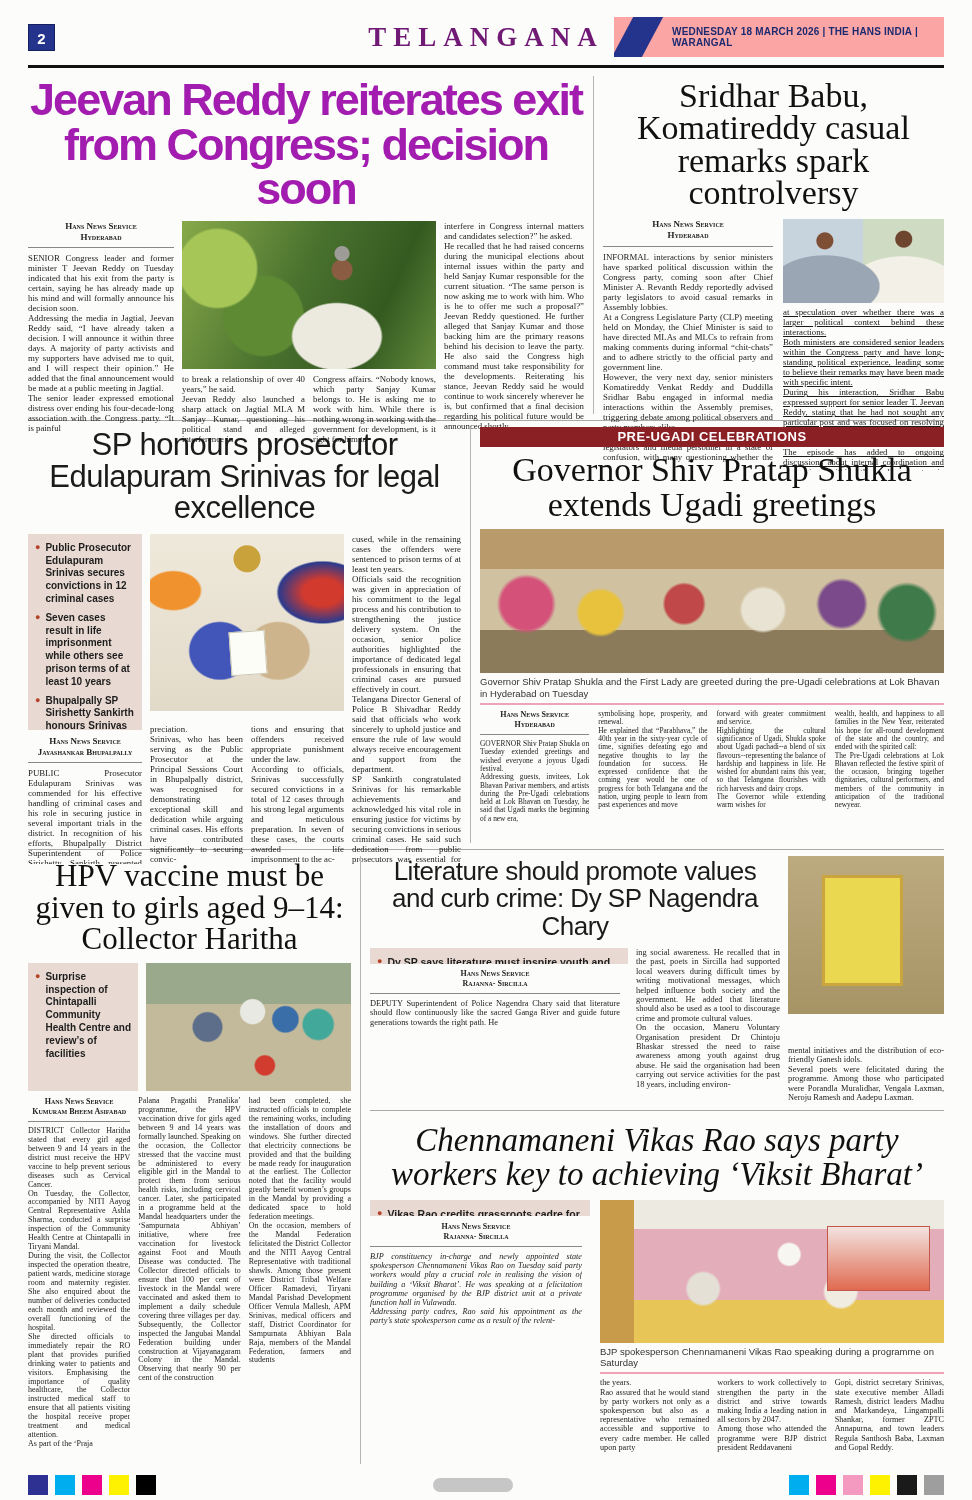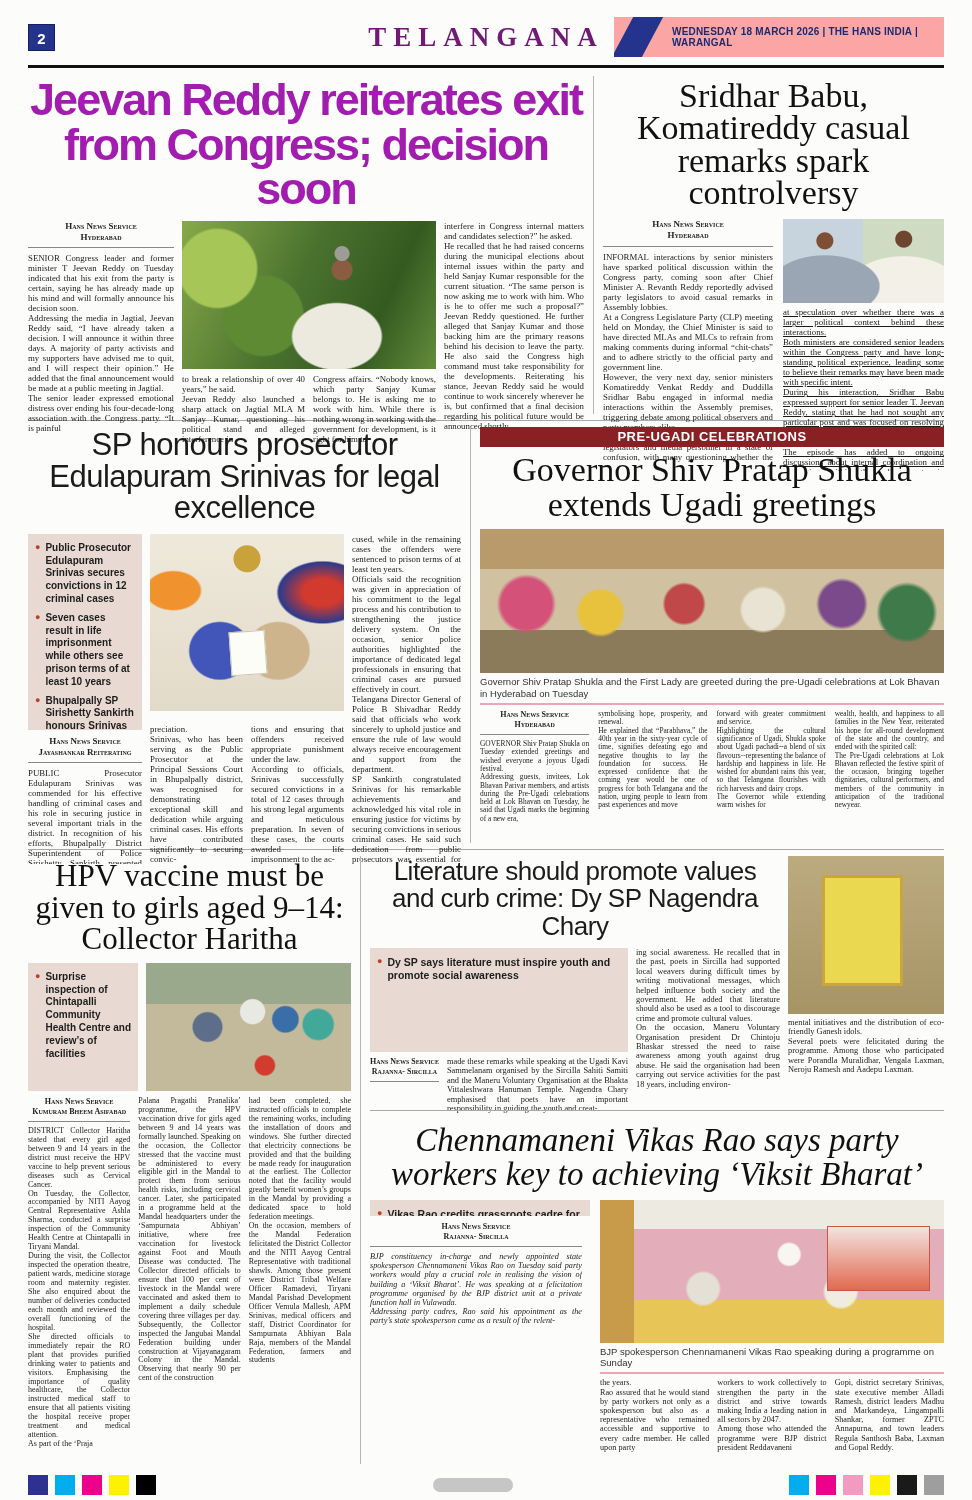--- a/index.html
+++ b/index.html
@@ -124,21 +124,21 @@
   .lit-main { flex:1; }
   .lit-main h2 { font:400 26px/1.05 "Liberation Sans",sans-serif; letter-spacing:-0.5px; text-align:center; color:#1b1b1b; margin:2px 0 8px; }
   .lit-inner { display:flex; gap:8px; height:184px; }
   .lit-left { width:258px; display:flex; flex-direction:column; }
   .lit-left .bbox { height:104px; margin-bottom:5px; }
   .lit-left .bullet .btxt { font-size:10.5px; }
   .lit-cols { display:flex; gap:8px; flex:1; }
   .lit-cols .txt { flex:1; font-size:8.4px; line-height:1.12; }
   .lit-cols .byline { font-size:8px; }
   .lit-col3 { flex:1; font-size:8.4px; line-height:1.12; }
-  .lit-photocol { width:156px; display:flex; flex-direction:column; }
+  .lit-photocol { width:156px; display:flex; flex-direction:column;gap:28px; }
   .ph-lit { height:158px; margin-bottom:4px; background:linear-gradient(#bdab80,#a69465); }
   .ph-lit .frame { position:absolute; left:22%; top:12%; width:52%; height:70%; background:#e9d850; border:3px solid #caa43c; }
   .lit-photocol .txt { flex:1; font-size:8.4px; line-height:1.12; }
 
   .art-bjp { flex:1; margin-top:4px; }
   .art-bjp h2 { font:italic 33px/1.03 "Liberation Serif",serif; text-align:center; color:#101010; margin:4px 0 9px; }
   .bjp-row { display:flex; gap:10px; height:252px; }
   .bjp-left { width:220px; display:flex; flex-direction:column; }
   .bjp-left .bbox { height:88px; margin-bottom:6px; }
   .bjp-left .bullet .btxt { font-size:10.5px; }
@@ -243,21 +243,21 @@
                 <span class="dot">●</span>
                 <span class="btxt">Seven cases result in life imprisonment while others see prison terms of at least 10 years</span>
               </div>
             <div class="bullet">
                 <span class="dot">●</span>
                 <span class="btxt">Bhupalpally SP Sirishetty Sankirth honours Srinivas with certificate of appreciation</span>
               </div>
           </div>
           <div class="byline">
             <div>Hans News Service</div>
-            <div>Jayashankar Reiterating</div>
+            <div>Jayashankar Bhupalpally</div>
           </div>
           <div class="txt">PUBLIC Prosecutor Edulapuram Srinivas was commended for his effective handling of criminal cases and his role in securing justice in several important trials in the district. In recognition of his efforts, Bhupalpally District Superintendent of Police Sirishetty Sankirth presented him with a certificate of ap-</div>
         </div>
         <div class="spMid">
           <div class="ph ph-sp">
               <div class="cert"></div>
             </div>
           <div class="spMid-cols">
             <div class="txt">preciation.
 Srinivas, who has been serving as the Public Prosecutor at the Principal Sessions Court in Bhupalpally district, was recognised for demonstrating exceptional skill and dedication while arguing criminal cases. His efforts have contributed significantly to securing convic-</div>
@@ -341,20 +341,21 @@
                     <span class="btxt">Dy SP says literature must inspire youth and promote social awareness</span>
                   </div>
 
               </div>
               <div class="lit-cols">
                 <div>
                   <div class="byline">
                     <div>Hans News Service</div>
                     <div>Rajanna- Sircilla</div>
                   </div>
+                  <div class="txt" style="font-size:8.4px;line-height:1.12;height:38px">DEPUTY Superintendent of Police Nagendra Chary said that literature should flow continuously like the sacred Ganga River and guide future generations towards the right path. He</div>
                 </div>
                 <div class="txt">made these remarks while speaking at the Ugadi Kavi Sammelanam organised by the Sircilla Sahiti Samiti and the Maneru Voluntary Organisation at the Bhakta Vittaleshwara Hanuman Temple. Nagendra Chary emphasised that poets have an important responsibility in guiding the youth and creat-</div>
               </div>
             </div>
             <div class="lit-col3 txt">ing social awareness. He recalled that in the past, poets in Sircilla had supported local weavers during difficult times by writing motivational messages, which helped influence both society and the government. He added that literature should also be used as a tool to discourage crime and promote cultural values.
 On the occasion, Maneru Voluntary Organisation president Dr Chintoju Bhaskar stressed the need to raise awareness among youth against drug abuse. He said the organisation had been carrying out service activities for the past 18 years, including environ-</div>
           </div>
         </div>
         <div class="lit-photocol">
           <div class="ph ph-lit">
@@ -388,21 +389,21 @@
 Addressing party cadres, Rao said his appointment as the party’s state spokesperson came as a result of the relent-</div>
               </div>
               <div class="txt">less efforts and dedication of grassroots workers. He emphasised that ideology and commitment to public issues were more important in politics than holding positions, stating that the BJP represented a combination of ideology, organisation and struggle.
 Recalling the early days of the party, he said BJP workers once raised the slogan “Ek pair jail mein… ek pair rail mein,” reflecting their readiness to fight for the rights of common people. He added that the party’s strength today was built on the sacrifices and struggles of its leaders and workers over</div>
             </div>
           </div>
           <div class="bjp-right">
             <div class="ph ph-bjp">
                 <div class="banner"></div>
               </div>
-            <div class="caption">BJP spokesperson Chennamaneni Vikas Rao speaking during a programme on Sunday</div>
+            <div class="caption">BJP spokesperson Chennamaneni Vikas Rao speaking during a programme on Saturday</div>
             <div class="bjp-cols3">
               <div class="txt">the years.
 Rao assured that he would stand by party workers not only as a spokesperson but also as a representative who remained accessible and supportive to every cadre member. He called upon party</div>
               <div class="txt">workers to work collectively to strengthen the party in the district and strive towards making India a leading nation in all sectors by 2047.
 Among those who attended the programme were BJP district president Reddavaneni</div>
               <div class="txt">Gopi, district secretary Srinivas, state executive member Alladi Ramesh, district leaders Madhu and Markandeya, Lingampalli Shankar, former ZPTC Annapurna, and town leaders Regula Santhosh Baba, Laxman and Gopal Reddy.</div>
             </div>
           </div>
         </div>
       </div>

